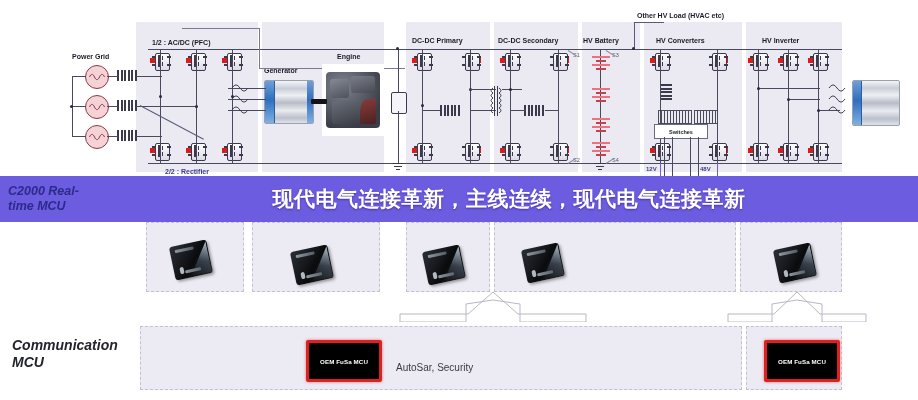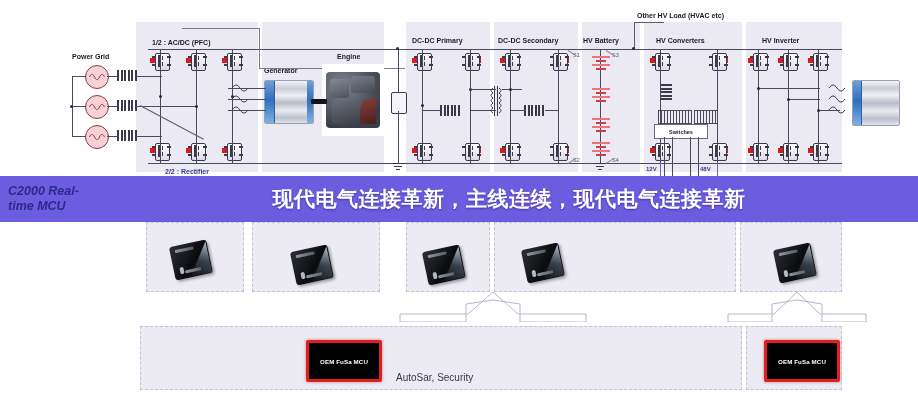--- a/index.html
+++ b/index.html
@@ -716,25 +716,27 @@
       <div class="txt2"></div>
   </div>
 
   <svg class="uparrow" style="left:398px;top:288px;width:190px;height:34px;" viewBox="0 0 190 34">
     <path d="M2 34 L2 26 L70 26 L95 4 L120 26 L188 26 L188 34 L122 34 L122 16 L95 12 L68 16 L68 34 Z" fill="#ffffff" stroke="#b9b6c8" stroke-width="1"></path>
   </svg>
   <svg class="uparrow" style="left:726px;top:288px;width:142px;height:34px;" viewBox="0 0 142 34">
     <path d="M2 34 L2 26 L48 26 L71 4 L94 26 L140 26 L140 34 L96 34 L96 16 L71 12 L46 16 L46 34 Z" fill="#ffffff" stroke="#b9b6c8" stroke-width="1"></path>
   </svg>
 
+  <div class="bigLbl" style="left:12px;top:337px;">Communication
+MCU</div>
 
   <div class="dbox" style="left:140px;top:326px;width:600px;height:62px;"></div>
   <div class="dbox" style="left:746px;top:326px;width:94px;height:62px;"></div>
 
   <div class="oem" style="left:306px;top:340px;width:70px;height:36px;">
     <span>OEM FuSa MCU</span>
   </div>
   <div class="oem" style="left:764px;top:340px;width:70px;height:36px;">
     <span>OEM FuSa MCU</span>
   </div>
-  <div class="autosar" style="left:396px;top:372px;">AutoSar, Security</div>
+  <div class="autosar" style="left:396px;top:362px;">AutoSar, Security</div>
 
 </div>
 
 </body></html>

